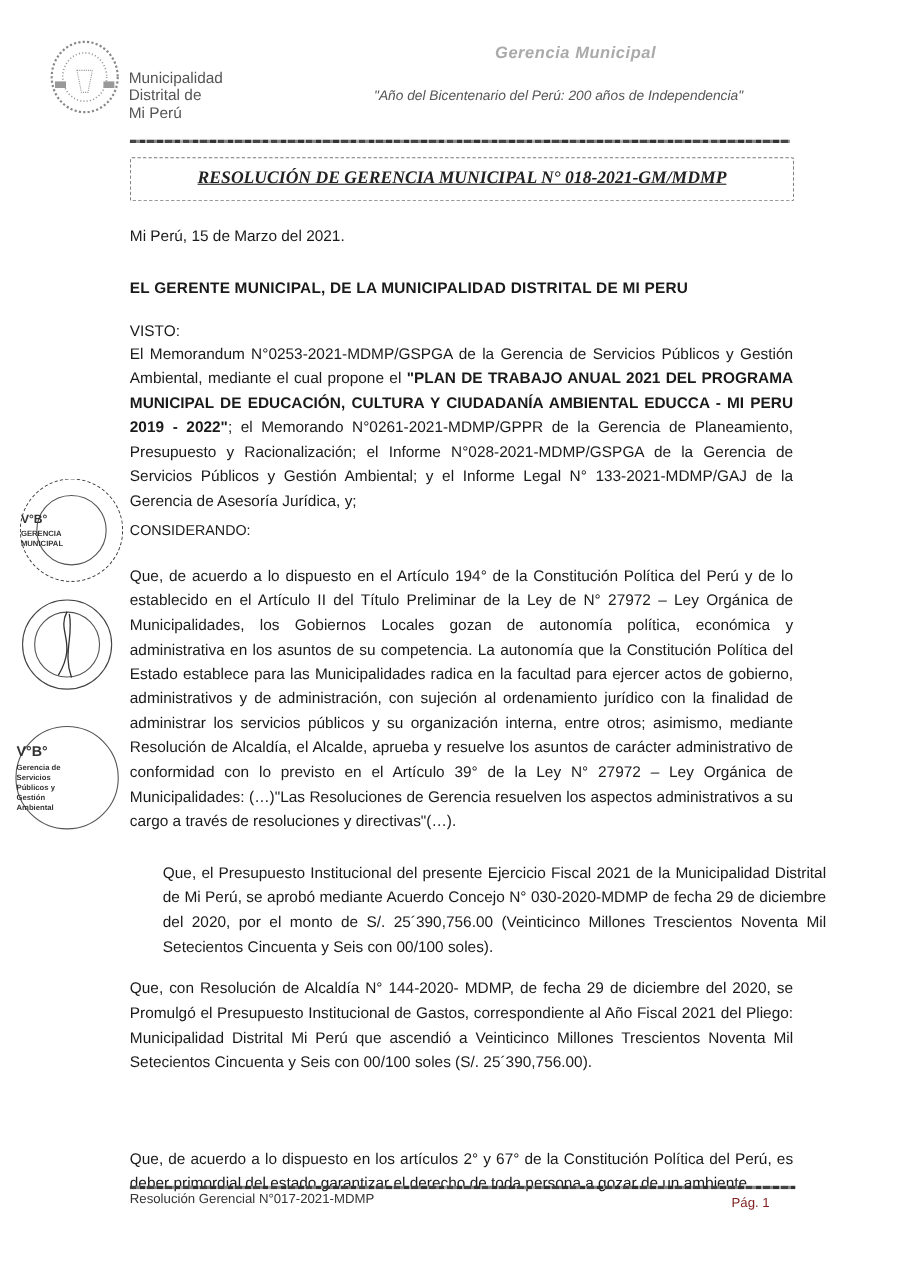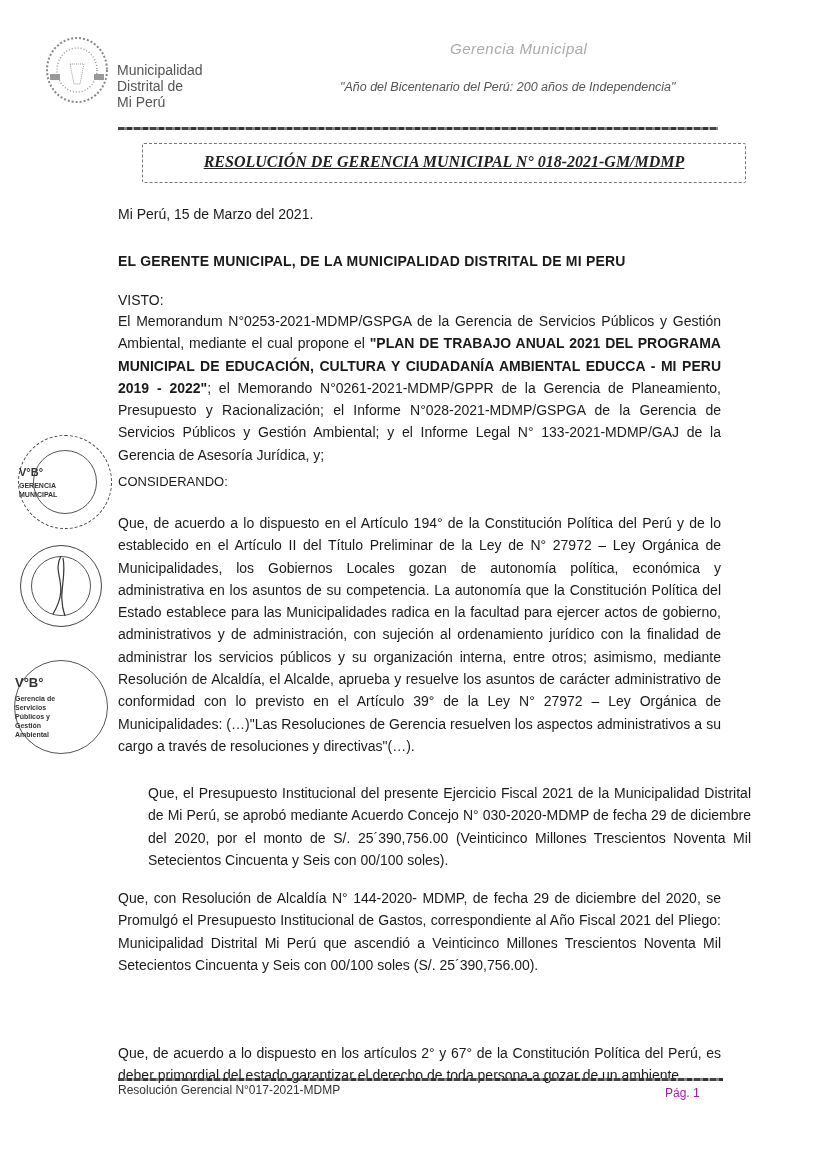--- a/index.html
+++ b/index.html
@@ -1,38 +1,38 @@
 <!DOCTYPE html>
 <html><head>
 <meta charset="utf-8">
 <style>
   html, body { margin:0; padding:0; background:#ffffff; }
   body { width:827px; height:1170px; position:relative; overflow:hidden;
          font-family:"Liberation Sans", sans-serif; color:#1a1a1a; }
   .abs { position:absolute; }
   .logo-seal { left:42px; top:34px; width:70px; height:72px; }
   .logo-text { left:117px; top:62px; font-size:14px; line-height:16px; color:#555; }
-  .header-title { left:450px; top:40px; font-size:15px; font-style:italic; color:#aaa; letter-spacing:0.5px; }
+  .header-title { left:450px; top:40px; font-size:15px; font-style:italic; color:#aaa; letter-spacing:0.5px;font-weight:bold; }
   .header-motto { left:340px; top:80px; font-size:12.5px; font-style:italic; color:#555; }
   .rule { height:3px; background:repeating-linear-gradient(90deg,#444 0 6px,#888 6px 9px,#333 9px 14px,#aaa 14px 16px); }
   .rule-top { left:118px; top:127px; width:600px; }
-  .title-box { left:118px; top:143px; width:602px; height:38px; border:1px dashed #777; border-radius:2px;margin-left:24px; }
+  .title-box { left:118px; top:143px; width:602px; height:38px; border:1px dashed #777; border-radius:2px; }
   .title-text { left:0; right:0; top:9px; text-align:center; font-family:"Liberation Serif", serif;
                 font-weight:bold; font-style:italic; font-size:16px; text-decoration:underline; color:#222; }
   .dateline { left:118px; top:206px; font-size:14px;text-align:center; }
   .gerente { left:118px; top:253px; font-size:14px; font-weight:bold; letter-spacing:0.2px; }
   .section-h { font-size:14px; font-weight:normal; }
   .para { left:118px; width:603px; font-size:14px; line-height:22.3px; text-align:justify; }
   .para b { font-weight:bold; }
   .stamp { border-radius:50%; border:1.5px dashed #444; }
   .stamp-inner { position:absolute; border-radius:50%; border:1px solid #555; }
   .stamp-label { position:absolute; left:0; right:0; text-align:left; font-size:7px; color:#333; font-weight:bold; }
   .rule-bottom { left:118px; top:1078px; width:605px; }
   .footer-left { left:118px; top:1083px; font-size:12px; color:#333; }
-  .footer-right { left:665px; top:1086px; font-size:12px; color:#a21caf; }
+  .footer-right { left:665px; top:1086px; font-size:12px; color:#7f1d1d; }
 </style>
 </head>
 <body>
 
 <div class="abs logo-seal">
   <svg width="70" height="72" viewBox="0 0 70 72">
     <ellipse cx="35" cy="36" rx="30" ry="32" fill="none" stroke="#888" stroke-width="2" stroke-dasharray="2 2"></ellipse>
     <ellipse cx="35" cy="36" rx="20" ry="22" fill="none" stroke="#999" stroke-width="1.5" stroke-dasharray="1 2"></ellipse>
     <rect x="8" y="40" width="10" height="6" fill="#999"></rect>
     <rect x="52" y="40" width="10" height="6" fill="#999"></rect>

